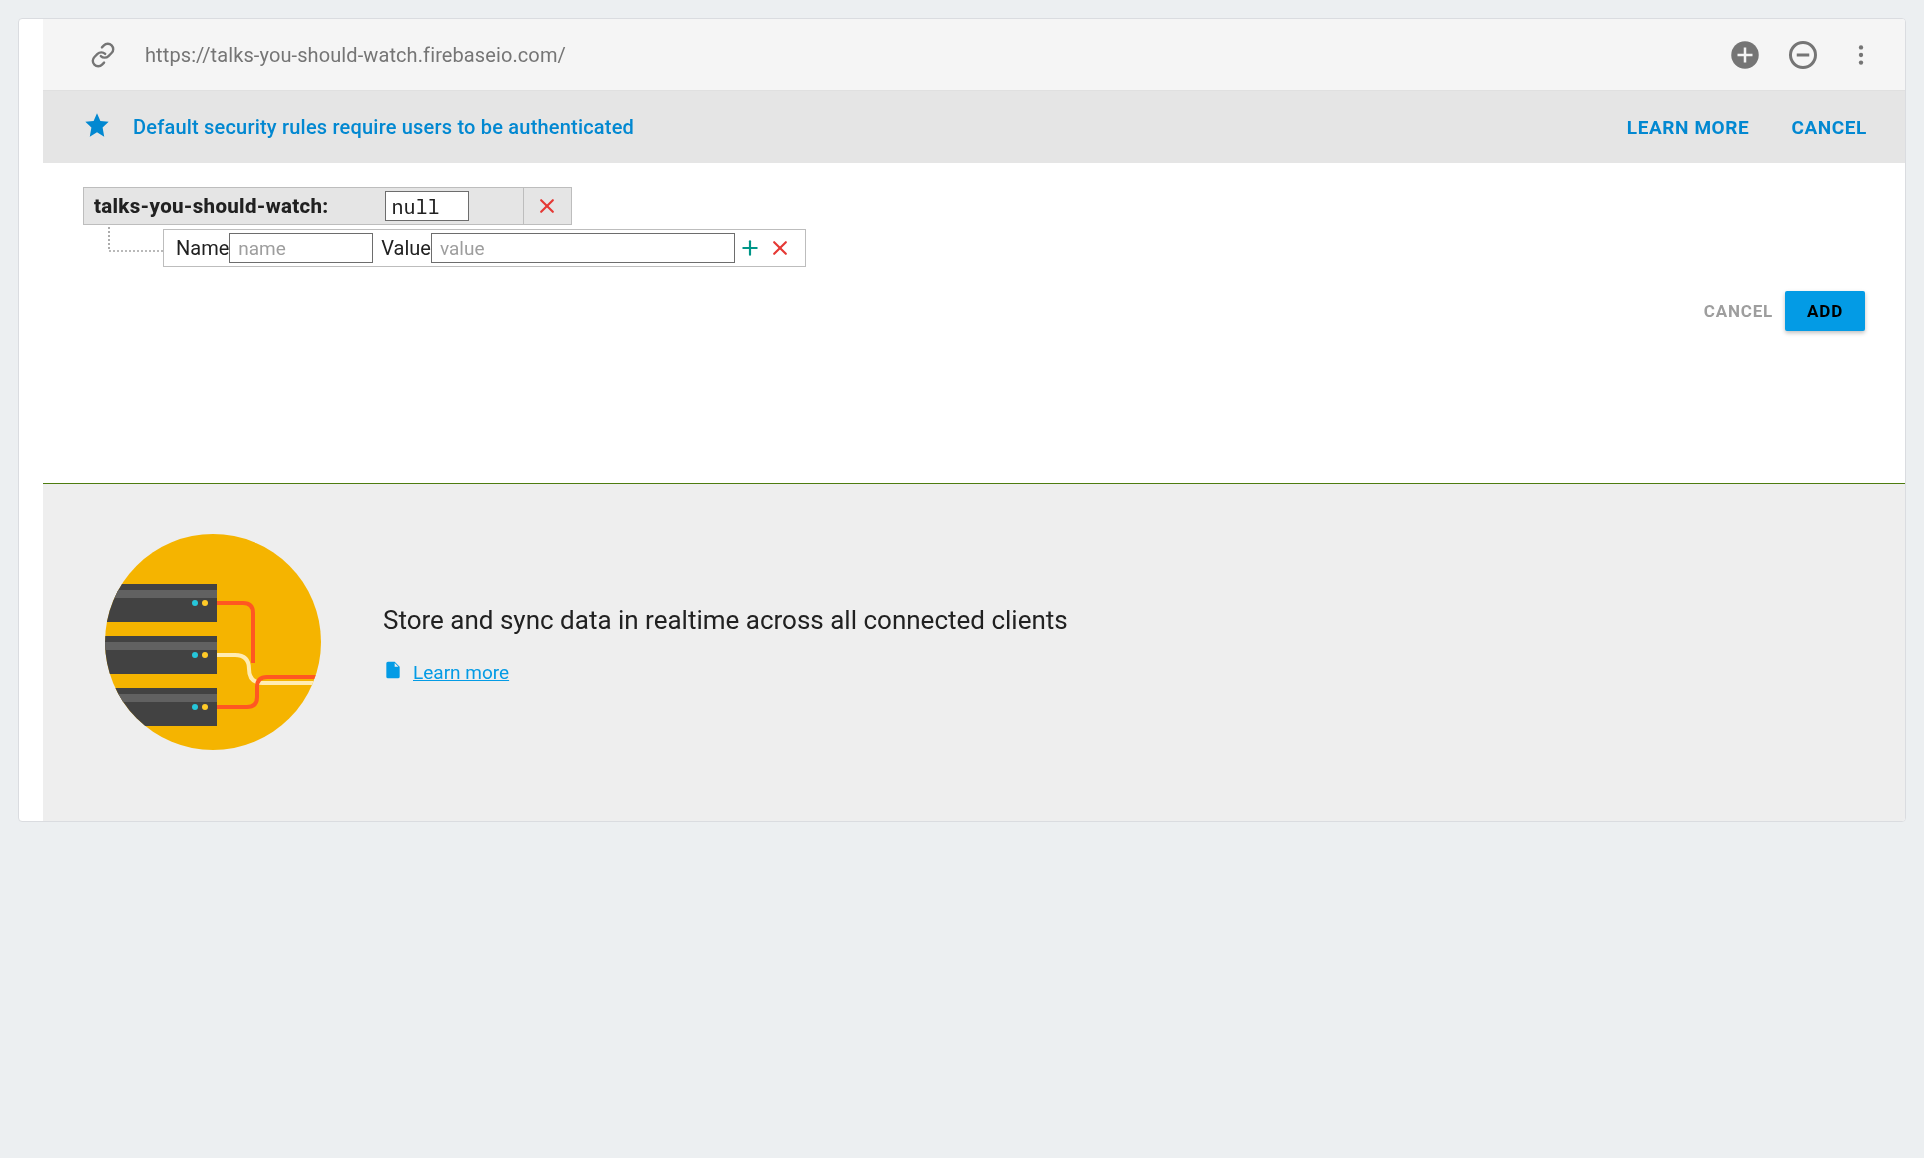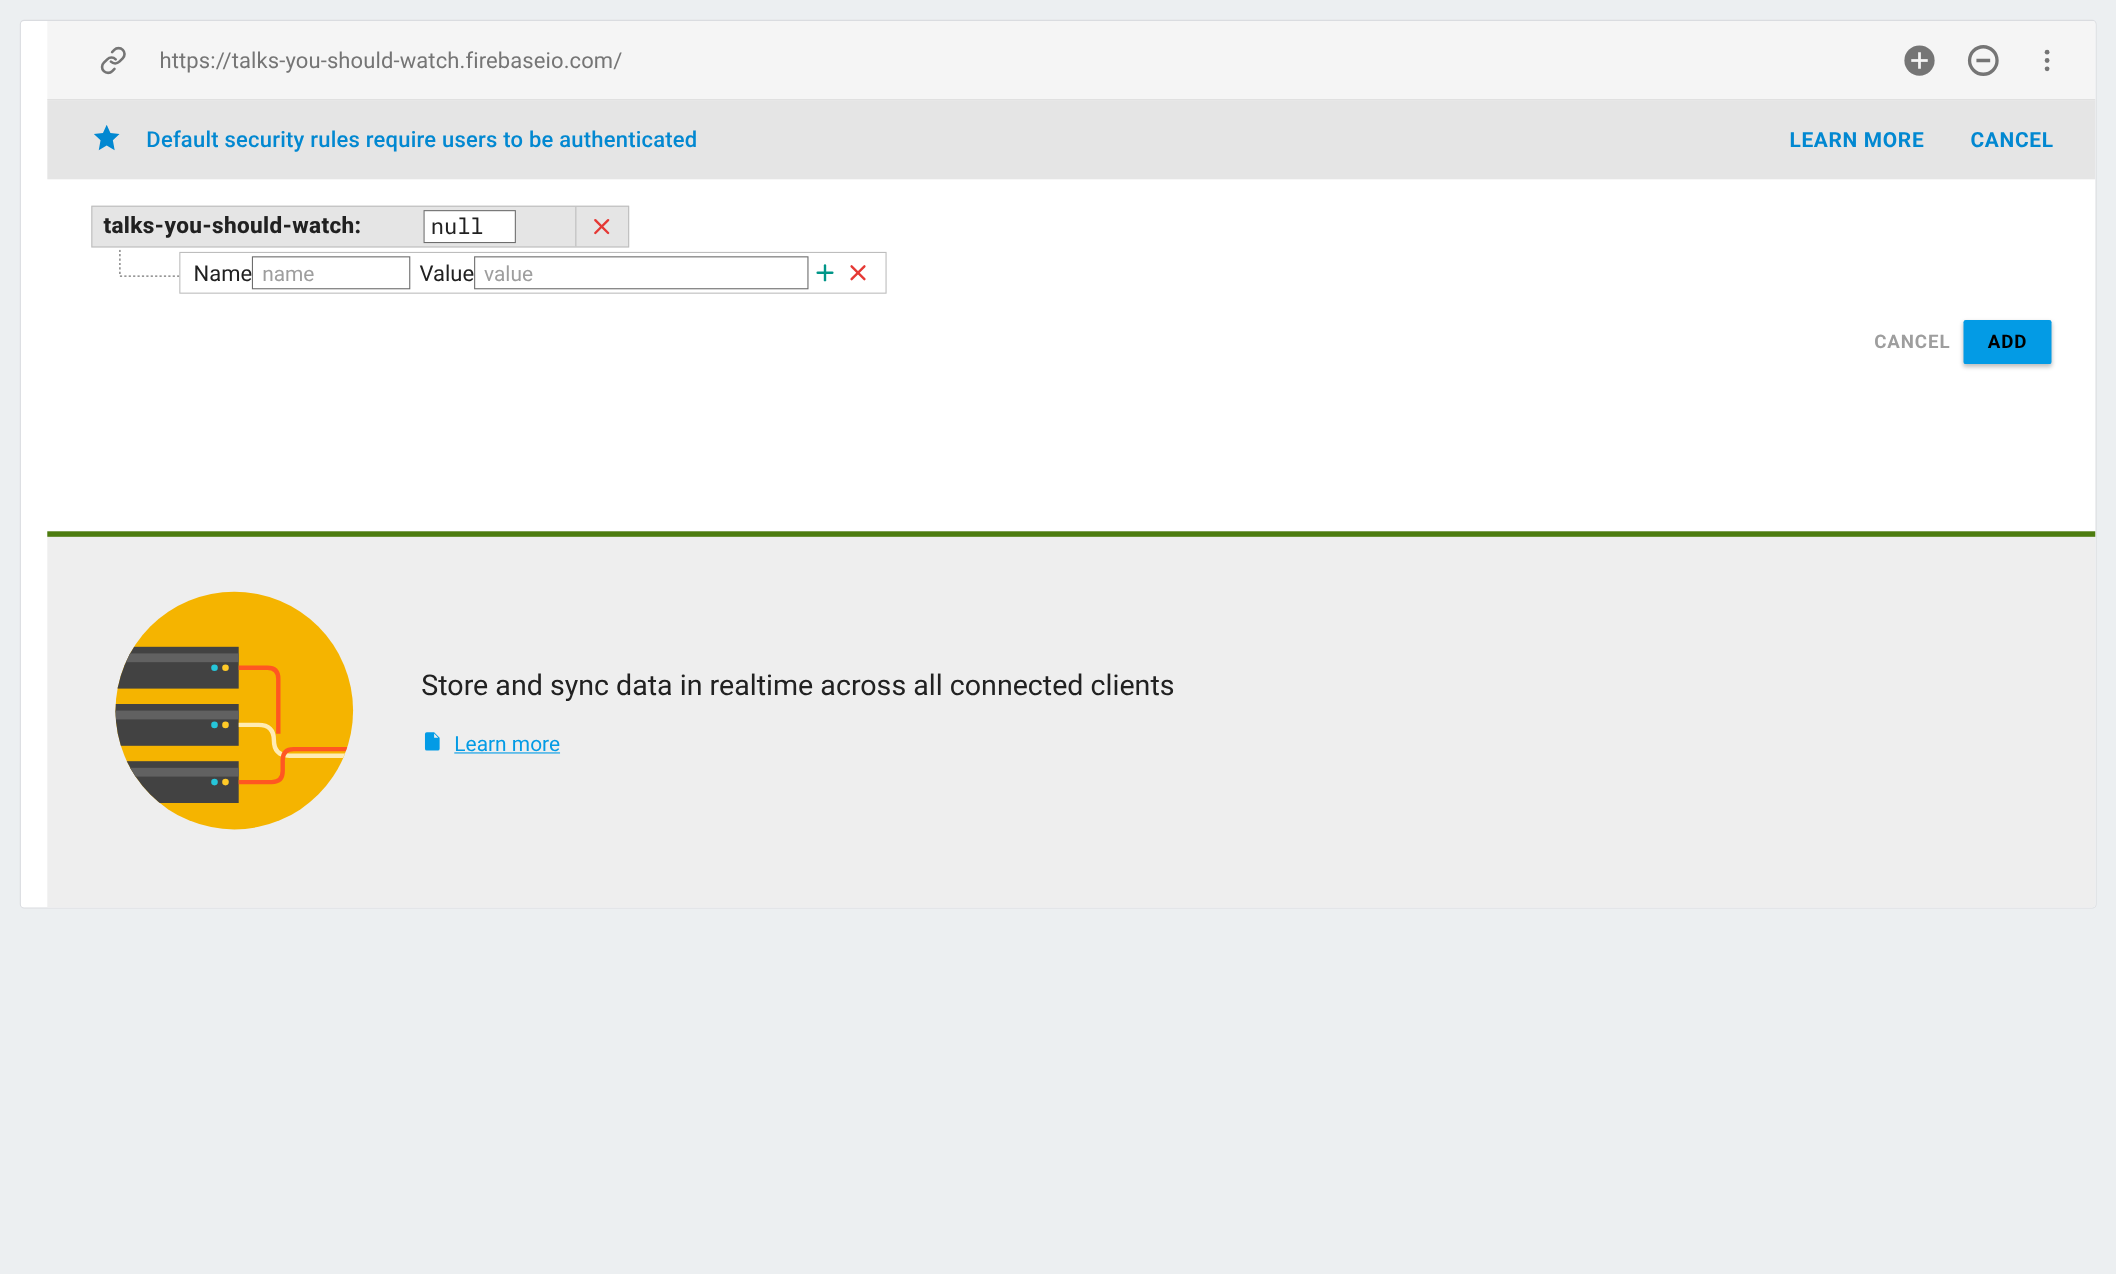--- a/index.html
+++ b/index.html
@@ -138,21 +138,21 @@
       height: 40px; padding: 0 22px;
       display:inline-flex; align-items:center; justify-content:center;
       font-weight:700; letter-spacing:.8px; font-size:17px;
       color:#000000; background:#039be5; border-radius:2px;
       box-shadow: 0 2px 4px rgba(0,0,0,.25); cursor:pointer;
       text-transform:uppercase;
     }
 
     
     .promo {
-      background:#eeeeee; border-top:5px solid #4d7c0f;
+      background:#eeeeee; border-top:1px solid #4d7c0f;
       padding: 48px 60px 64px 60px;
       display:flex; align-items:center; gap:60px;
     }
     .promo-ill { flex-shrink:0; }
     .promo-text { max-width: 720px; }
     .promo-title {
       font-size: 26px; color:#212121; line-height:1.45;
       font-weight:400;
     }
     .promo-link {

